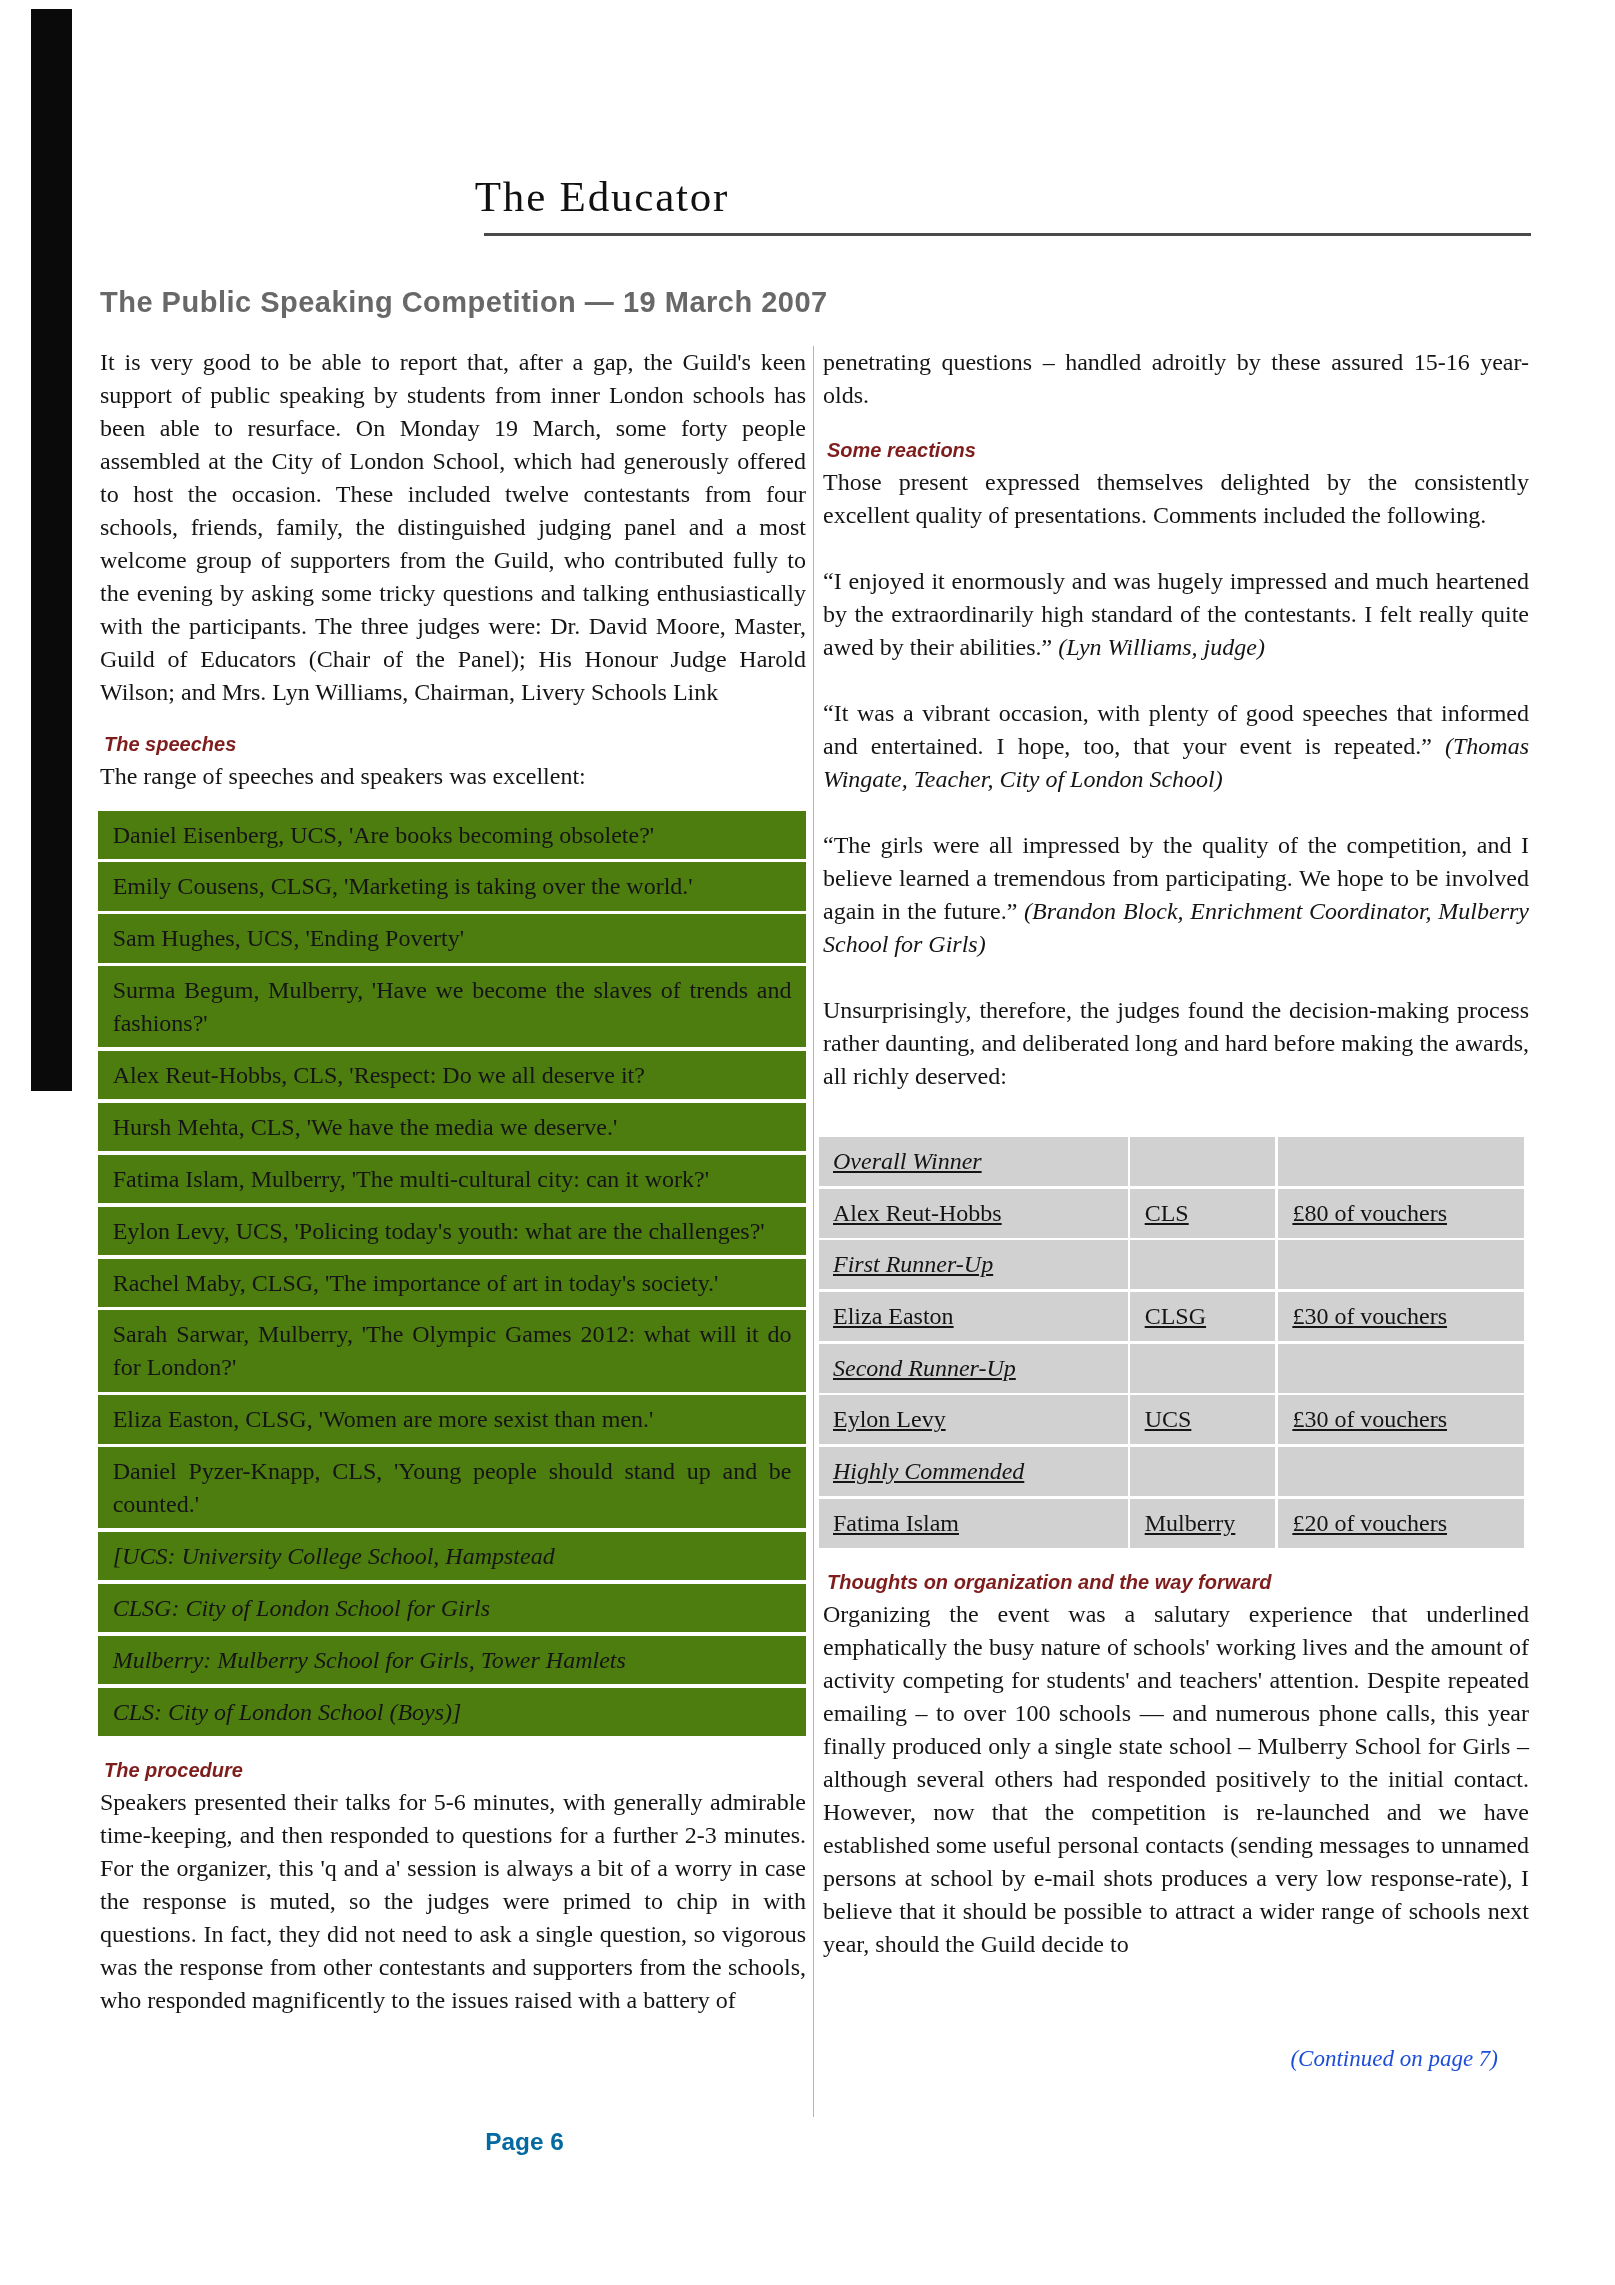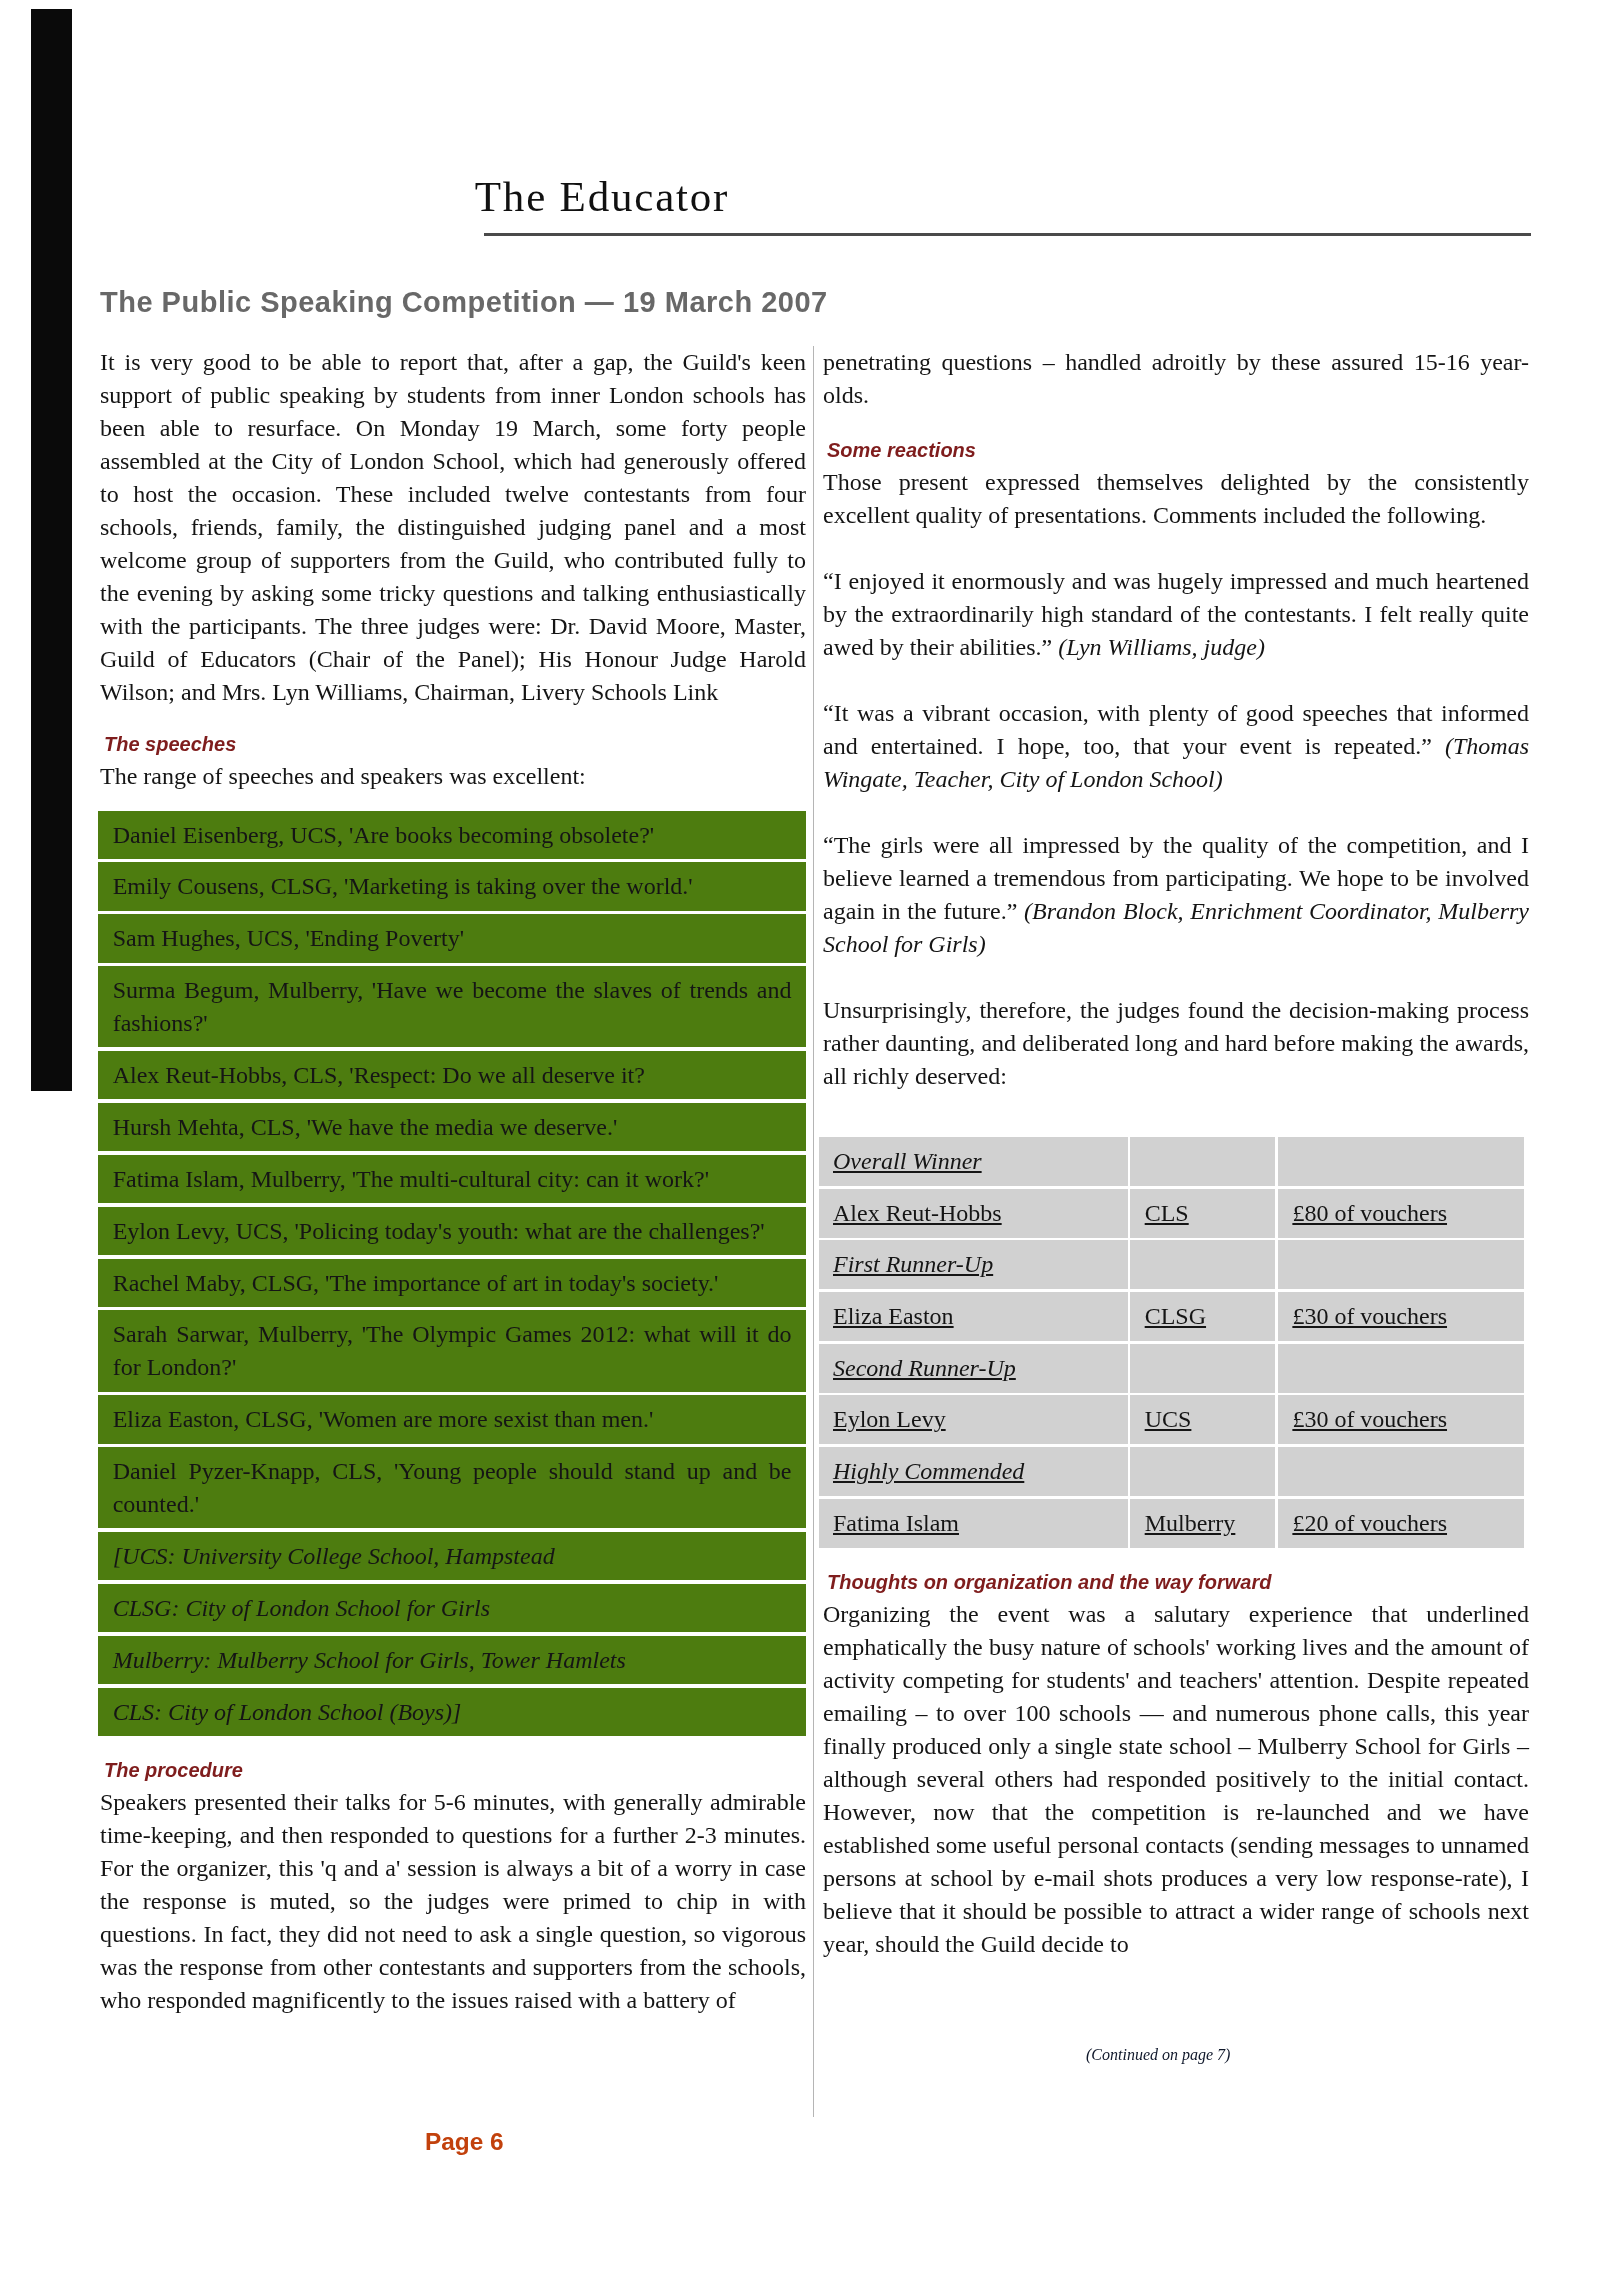--- a/index.html
+++ b/index.html
@@ -68,27 +68,27 @@
     background:#d1d1d1;
     padding:9px 0 9px 14.5px;
     font-size:24px;line-height:31px;
     min-height:31px;
     display:flex;align-items:center;
   }
   .awards .cell.italic{font-style:italic;}
   .quote-attr{font-style:italic;}
   .continued{
     position:absolute;left:1086px;top:2046px;width:412px;
-    font-style:italic;font-size:16px;color:#0f172a;
+    text-align:right;font-style:italic;font-size:23px;color:#1d4ed8;
   }
   .page-footer{
     position:absolute;left:425px;top:2128px;width:199px;
-    text-align:left;
+    text-align:center;
     font-family:"Liberation Sans", sans-serif;
-    font-weight:bold;font-size:24.4px;color:#c2410c;
+    font-weight:bold;font-size:24.4px;color:#0369a1;
   }
 </style>
 </head>
 <body>
 
 <div class="page">
 
   <div class="scan-bar"></div>
 
   <div class="masthead">The Educator</div>

